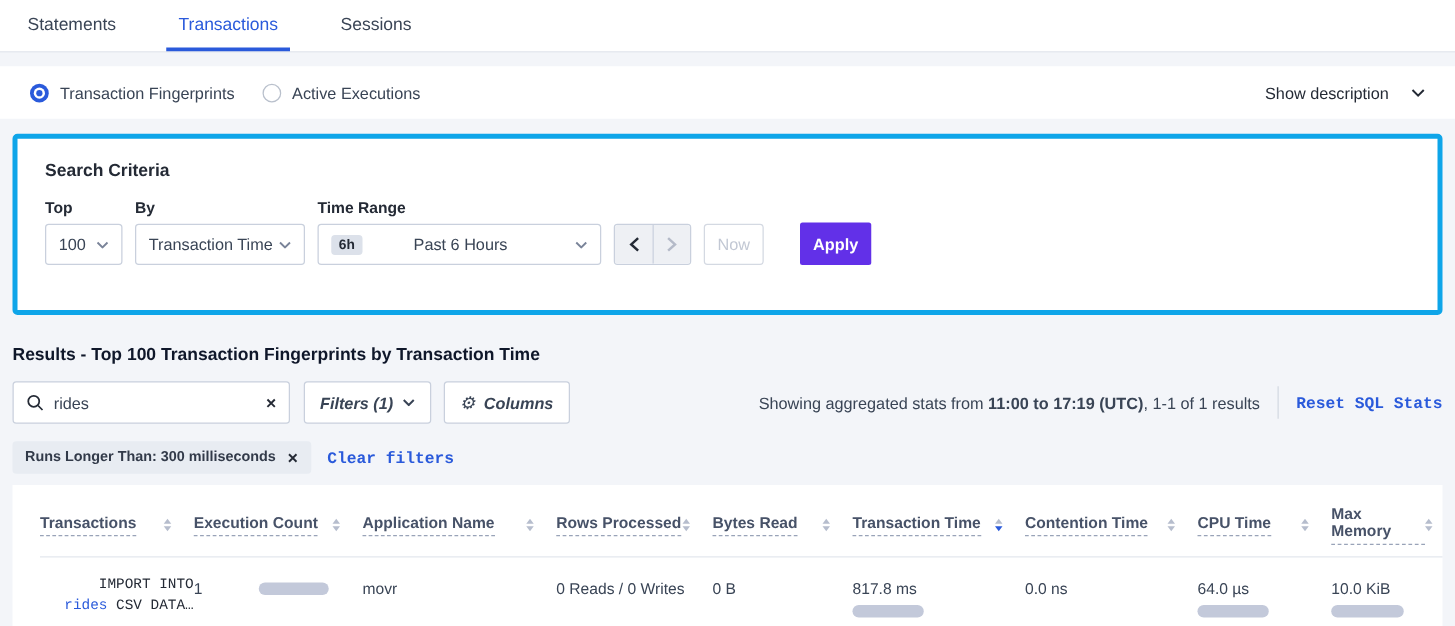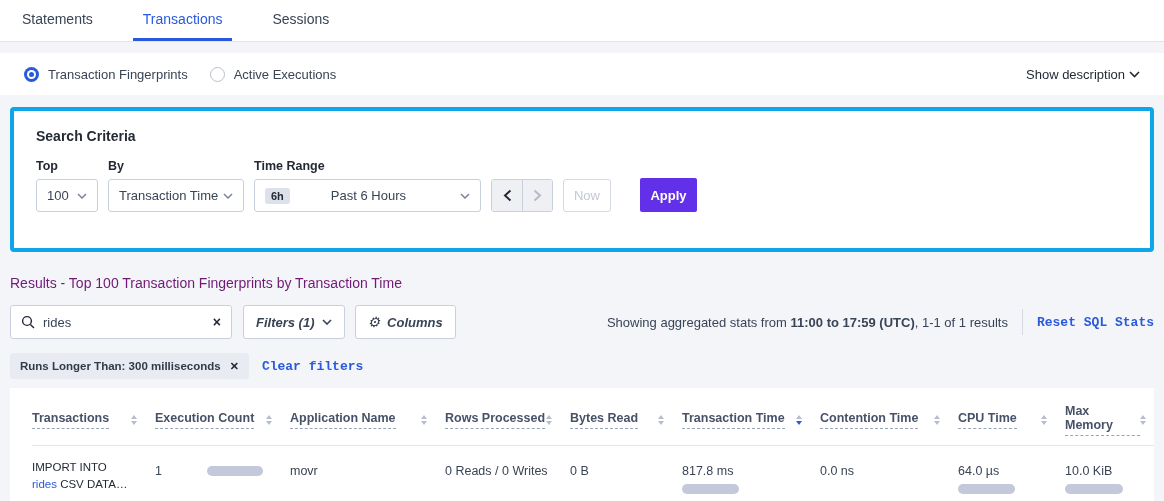--- a/index.html
+++ b/index.html
@@ -13,21 +13,21 @@
 
   
   .viewbar { background:#fff; margin-top:11px; height:42px; display:flex; align-items:center; padding:0 24px; }
   .radio-item { display:flex; align-items:center; margin-right:22px; cursor:pointer; }
   .radio { width:15px; height:15px; border-radius:50%; margin-right:9px; position:relative; }
   .radio.on { background:#2a5adb; }
   .radio.on::before { content:""; position:absolute; left:3px; top:3px; width:9px; height:9px; border-radius:50%; background:#fff; }
   .radio.on::after { content:""; position:absolute; left:5px; top:5px; width:5px; height:5px; border-radius:50%; background:#2a5adb; }
   .radio.off { background:#fff; border:1px solid #b9c0cc; }
   .radio-label { font-size:13px; color:#394455; }
-  .show-desc { margin-left:auto; display:flex; align-items:center; gap:4px; font-size:13px; color:#242a35; cursor:pointer; }
+  .show-desc { margin-left:auto; display:flex; align-items:center; gap:18px; font-size:13px; color:#242a35; cursor:pointer; }
 
   
   .criteria { margin:12px 10px 0; background:#fff; border:4px solid #0ea5e9; border-radius:4px; padding:17px 22px 36px; }
   .criteria-title { font-size:14px; font-weight:bold; color:#242a35; }
   .controls { display:flex; align-items:flex-end; margin-top:15px; }
   .field-label { display:block; font-size:12.5px; font-weight:bold; color:#242a35; margin-bottom:6px; }
   .select { height:33px; border:1px solid #c9d0dd; border-radius:3px; background:#fff; display:flex; align-items:center; justify-content:space-between; padding:0 10px; font-size:13px; color:#394455; cursor:pointer; }
   .sel-top { width:62px; }
   .sel-by { width:136px; margin-left:10px; }
   .sel-time { width:227px; margin-left:10px; }
@@ -35,21 +35,21 @@
   .time-left { display:flex; align-items:center;gap:32px; }
   .badge-6h { background:#dce1ea; border-radius:3px; font-size:11px; font-weight:bold; color:#242a35; padding:2px 6px; margin-right:9px; }
   .arrows { display:flex; margin-left:10px; height:33px; border:1px solid #c9d0dd; border-radius:3px; overflow:hidden; }
   .arrow { width:30px; display:flex; align-items:center; justify-content:center; background:#eef0f4; cursor:pointer; }
   .arrow + .arrow { border-left:1px solid #c9d0dd; }
   .btn-now { margin-left:10px; height:33px; width:48px; border:1px solid #d4d9e2; border-radius:3px; background:#fff; color:#c2c8d4; font-size:13px; font-family:inherit; }
   .btn-apply { margin-left:29px; height:34px; width:57px; border:none; border-radius:2px; background:#6230e8; color:#fff; font-size:13px; font-weight:bold; font-family:inherit; cursor:pointer; }
 
   
   .results { padding:0 10px; }
-  .results-heading { margin-top:23px; font-size:14px; font-weight:normal; color:#701a75; }
+  .results-heading { margin-top:23px; font-size:14px; font-weight:bold; color:#0f172a; }
   .toolbar { display:flex; align-items:center; margin-top:14px; }
   .searchbox { width:222px; height:34px; border:1px solid #c9d0dd; border-radius:3px; background:#fff; display:flex; align-items:center; padding:0 10px; }
   .searchbox input { border:none; outline:none; flex:1; font-size:13px; color:#394455; font-family:inherit; margin-left:8px; min-width:0; }
   .clear-x { color:#242a35; font-size:14px; font-weight:bold; cursor:pointer; line-height:1; }
   .tbtn { height:34px; border:1px solid #c9d0dd; border-radius:3px; background:#fff; display:flex; align-items:center; gap:7px; padding:0 12px; font-size:13px; font-weight:bold; color:#394455; cursor:pointer;font-style:italic; }
   .btn-filters { margin-left:11px; }
   .btn-columns { margin-left:10px; }
   .gear { font-size:14px; color:#394455; font-weight:normal; }
   .tb-right { margin-left:auto; display:flex; align-items:center; font-size:13px; color:#394455; }
   .vdiv { width:1px; height:26px; background:#d4d9e2; margin:0 14px; }
@@ -64,21 +64,21 @@
   .card { margin-top:9px; background:#fff; padding:0 0 14px 22px; }
   .tgrid { display:grid; grid-template-columns:123px 135px 155px 125px 112px 138px 138px 107px 1fr; }
   .thead { padding-top:16px; padding-bottom:9px; border-bottom:1px solid #e4e8ee; }
   .th { display:flex; align-items:center; justify-content:space-between; padding-right:18px; cursor:pointer; }
   .th-label { font-size:12.5px; font-weight:bold; color:#475268; border-bottom:1px dashed #99a3b8; padding-bottom:3px; }
   .sort { display:flex; flex-direction:column; gap:2px; flex:none; }
   .car-up { width:0; height:0; border-left:3.5px solid transparent; border-right:3.5px solid transparent; border-bottom:4.5px solid #b6bdcd; }
   .car-down { width:0; height:0; border-left:3.5px solid transparent; border-right:3.5px solid transparent; border-top:4.5px solid #b6bdcd; }
   .sorted .car-down { border-top-color:#2a5adb; }
   .trow { padding:13px 0 14px; border-bottom:1px solid #e4e8ee; align-items:start; min-height:64px; }
-  .mono { font-family:Liberation Sans, sans-serif; font-size:11.5px; line-height:17px; color:#242a35; white-space:nowrap; }
+  .mono { font-family:Liberation Mono, monospace; font-size:11.5px; line-height:17px; color:#242a35; white-space:nowrap;text-align:right; }
   .hl { color:#2a5adb; }
   .cell { font-size:12.5px; color:#394455; padding-right:10px; margin-top:5px; }
   .cell-exec { display:flex; align-items:center; }
   .bar { height:10px; background:#c3c9da; border-radius:5px; }
   .bar-exec { width:56px; margin-left:45px; }
   .bar-below { margin-top:6px; }
   .w57 { width:57px; } .w58 { width:58px; }
 </style>
 </head>
 <body>
@@ -180,21 +180,21 @@
           <polyline points="1,1 5,5 9,1" fill="none" stroke="#394455" stroke-width="1.6"></polyline>
         </svg>
     </div>
 
     <div class="tbtn btn-columns">
       <span class="gear">⚙</span>
       <span>Columns</span>
     </div>
 
     <div class="tb-right">
-      <span><span>Showing aggregated stats from </span><b>11:00 to 17:59 (UTC)</b><span>, 1-1 of 1 results</span></span>
+      <span><span>Showing aggregated stats from </span><b>11:00 to 17:19 (UTC)</b><span>, 1-1 of 1 results</span></span>
       <span class="vdiv"></span>
       <a class="link">Reset SQL Stats</a>
     </div>
   </div>
 
   <div class="chiprow">
     <div class="chip">
       <span>Runs Longer Than: 300 milliseconds</span>
       <span class="chip-x">✕</span>
     </div>

